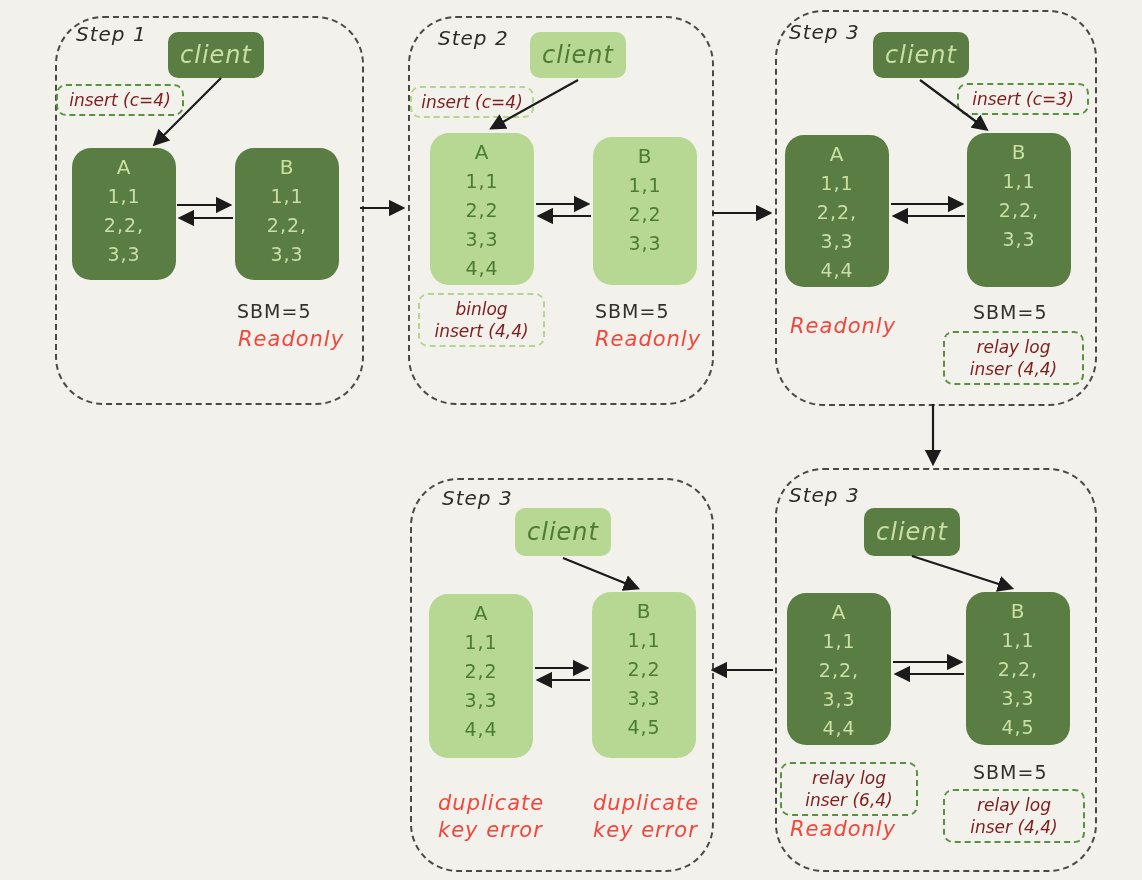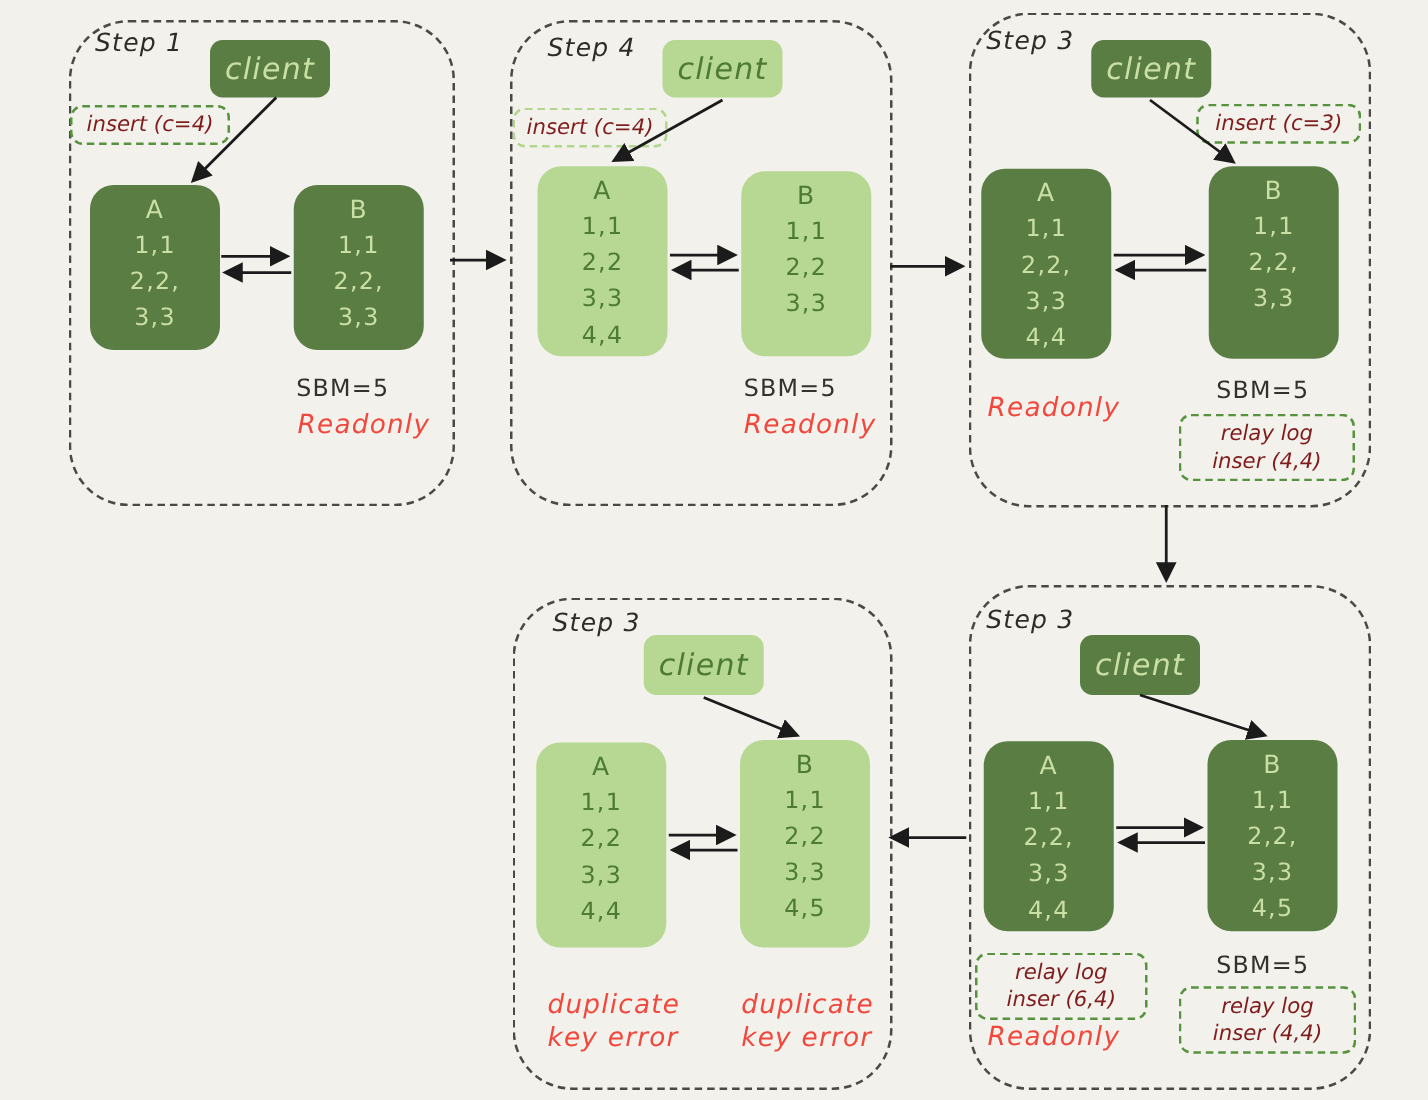--- a/index.html
+++ b/index.html
@@ -92,36 +92,40 @@
   <div class="node dark" style="left:235px;top:148px;height:132px">
     <span class="node-title">B</span>
     <span class="node-row">1,1</span>
     <span class="node-row">2,2,</span>
     <span class="node-row">3,3</span>
   </div>
   <div class="sbm" style="left:237px;top:300px">SBM=5</div>
   <div class="red-text" style="left:238px;top:326px">Readonly</div>
 
   <div class="step" style="left:408px;top:16px;width:302px;height:385px"></div>
-  <div class="step-label" style="left:438px;top:26px">Step 4</div>
+  <div class="step-label" style="left:438px;top:26px">Step 2</div>
   <div class="client light" style="left:530px;top:32px">client</div>
   <div class="note light-border" style="left:410px;top:86px;width:124px">insert (c=4)</div>
 
   <div class="node light" style="left:430px;top:133px;height:152px">
     <span class="node-title">A</span>
     <span class="node-row">1,1</span>
     <span class="node-row">2,2</span>
     <span class="node-row">3,3</span>
     <span class="node-row">4,4</span>
   </div>
   <div class="node light" style="left:593px;top:137px;height:148px">
     <span class="node-title">B</span>
     <span class="node-row">1,1</span>
     <span class="node-row">2,2</span>
     <span class="node-row">3,3</span>
+  </div>
+  <div class="note light-border" style="left:418px;top:293px;width:127px">
+    <div>binlog</div>
+    <div>insert (4,4)</div>
   </div>
   <div class="sbm" style="left:595px;top:300px">SBM=5</div>
   <div class="red-text" style="left:595px;top:326px">Readonly</div>
 
   <div class="step" style="left:775px;top:10px;width:318px;height:392px"></div>
   <div class="step-label" style="left:789px;top:20px">Step 3</div>
   <div class="client dark" style="left:873px;top:32px">client</div>
   <div class="note" style="left:957px;top:83px;width:132px">insert (c=3)</div>
 
   <div class="node dark" style="left:785px;top:135px;height:152px">

